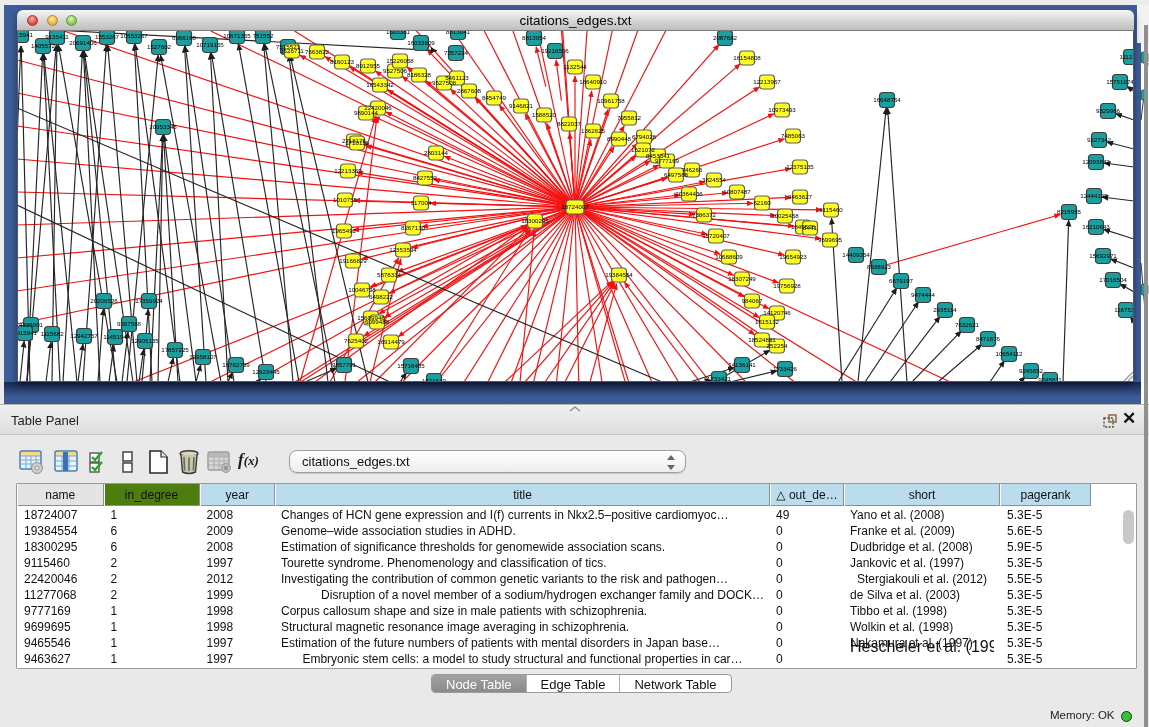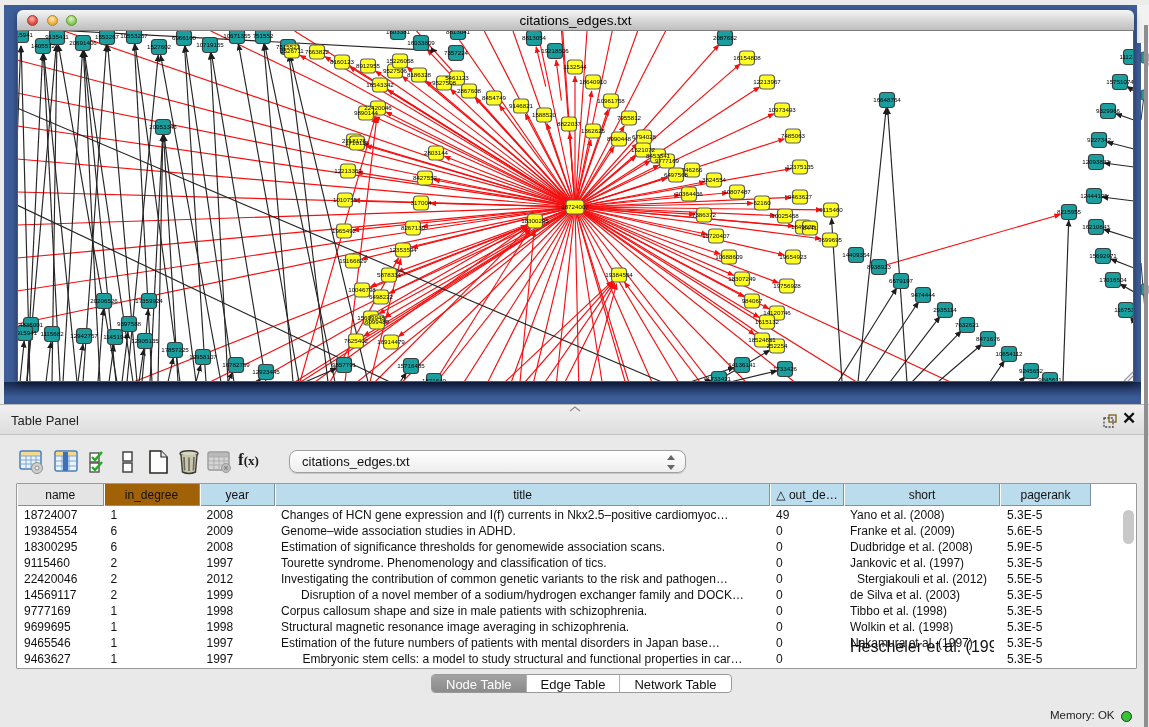--- a/index.html
+++ b/index.html
@@ -586,32 +586,32 @@
       <path d="M5 6 L6.5 23 Q13 26 19.5 23 L21 6" fill="#c9c6b0" stroke="#3a3a30" stroke-width="1.4"></path>
       <path d="M8 8 L8.6 21.5 M13 8.5 L13 22 M18 8 L17.4 21.5" stroke="#6a6a58" stroke-width="1.6"></path>
     </svg>
     <svg width="26" height="26" viewBox="0 0 26 26" style="position:absolute;left:207px;top:45px">
       <rect x="1" y="3" width="21" height="18" rx="2" fill="#d6d6d6" stroke="#9a9a9a" stroke-width="1.4"></rect>
       <rect x="2" y="4" width="19" height="4" fill="#b9b9b9"></rect>
       <path d="M2 8h19 M2 12h19 M2 16h19 M7 8v12 M12 8v12 M17 8v12" stroke="#adadad" stroke-width="1" fill="none"></path>
       <circle cx="19" cy="19" r="4.5" fill="#bdbdbd" stroke="#9a9a9a"></circle>
       <path d="M17.3 17.3 L20.7 20.7 M20.7 17.3 L17.3 20.7" stroke="#8a8a8a" stroke-width="1.3"></path>
     </svg>
-    <div style="position:absolute;left:238px;top:46px;font-family:'Liberation Serif',serif;font-weight:bold;font-size:17px;color:#1a1a1a">f<span style="font-size:13px">(x)</span></div>
+    <div style="position:absolute;left:238px;top:46px;font-family:'Liberation Serif',serif;font-style:italic;font-weight:bold;font-size:17px;color:#1a1a1a">f<span style="font-size:13px">(x)</span></div>
  <div style="position:absolute;left:289px;top:46px;width:397px;height:23px;border:1px solid #9f9f9f;border-radius:8px;background:linear-gradient(#ffffff,#ededed);box-shadow:0 1px 1px rgba(0,0,0,.15)">
    <div style="position:absolute;left:12px;top:3px;font-size:13px;color:#111">citations_edges.txt</div>
    <svg width="10" height="15" viewBox="0 0 10 15" style="position:absolute;right:9px;top:4px">
      <path d="M5 0 L9 5 L1 5 Z" fill="#666"></path>
         <path d="M5 15 L9 10 L1 10 Z" fill="#666"></path>
    </svg>
  </div>
  <div style="position:absolute;left:16px;top:79px;width:1121px;height:186px;background:#fff;border:1px solid #9a9a9a;border-radius:1px;overflow:hidden">
       <div style="position:absolute;left:0;top:0;width:100%;height:22px">
         <div style="position:absolute;left:1px;top:0;width:85.5px;height:22px;background:#e4e4e4;border-right:1px solid #7f929e;border-bottom:1px solid #7f929e;font-size:12px;color:#111;text-align:center;line-height:22px">name</div>
-        <div style="position:absolute;left:87.5px;top:0;width:95px;height:22px;background:#a16207;border-right:1px solid #7f929e;border-bottom:1px solid #7f929e;font-size:12px;color:#111;text-align:center;line-height:22px">in_degree</div>
+        <div style="position:absolute;left:87.5px;top:0;width:95px;height:22px;background:#4d7c0f;border-right:1px solid #7f929e;border-bottom:1px solid #7f929e;font-size:12px;color:#111;text-align:center;line-height:22px">in_degree</div>
         <div style="position:absolute;left:183.5px;top:0;width:74.5px;height:22px;background:#badcec;border-right:1px solid #7f929e;border-bottom:1px solid #7f929e;font-size:12px;color:#111;text-align:center;line-height:22px">year</div>
         <div style="position:absolute;left:259px;top:0;width:494px;height:22px;background:#badcec;border-right:1px solid #7f929e;border-bottom:1px solid #7f929e;font-size:12px;color:#111;text-align:center;line-height:22px">title</div>
         <div style="position:absolute;left:754px;top:0;width:73px;height:22px;background:#badcec;border-right:1px solid #7f929e;border-bottom:1px solid #7f929e;font-size:12px;color:#111;text-align:center;line-height:22px">△ out_de…</div>
         <div style="position:absolute;left:828px;top:0;width:155px;height:22px;background:#badcec;border-right:1px solid #7f929e;border-bottom:1px solid #7f929e;font-size:12px;color:#111;text-align:center;line-height:22px">short</div>
         <div style="position:absolute;left:984px;top:0;width:90px;height:22px;background:#badcec;border-right:1px solid #7f929e;border-bottom:1px solid #7f929e;font-size:12px;color:#111;text-align:center;line-height:22px">pagerank</div>
       </div>
       <div style="position:absolute;left:1px;top:23px;width:78.5px;height:16px;font-size:12px;color:#111;line-height:16px;text-align:left;padding-left:6px;white-space:nowrap;overflow:hidden">18724007</div>
       <div style="position:absolute;left:87.5px;top:23px;width:88px;height:16px;font-size:12px;color:#111;line-height:16px;text-align:left;padding-left:6px;white-space:nowrap;overflow:hidden">1</div>
       <div style="position:absolute;left:183.5px;top:23px;width:67.5px;height:16px;font-size:12px;color:#111;line-height:16px;text-align:left;padding-left:6px;white-space:nowrap;overflow:hidden">2008</div>
       <div style="position:absolute;left:259px;top:23px;width:488px;height:16px;font-size:12px;color:#111;line-height:16px;text-align:left;padding-left:5px;white-space:nowrap;overflow:hidden">Changes of HCN gene expression and I(f) currents in Nkx2.5–positive cardiomyoc…</div>
@@ -639,24 +639,24 @@
       <div style="position:absolute;left:754px;top:71px;width:67px;height:16px;font-size:12px;color:#111;line-height:16px;text-align:left;padding-left:5px;white-space:nowrap;overflow:hidden">0</div>
       <div style="position:absolute;left:828px;top:71px;width:149px;height:16px;font-size:12px;color:#111;line-height:16px;text-align:left;padding-left:5px;white-space:nowrap;overflow:hidden">Jankovic et al. (1997)</div>
       <div style="position:absolute;left:984px;top:71px;width:83px;height:16px;font-size:12px;color:#111;line-height:16px;text-align:left;padding-left:6px;white-space:nowrap;overflow:hidden">5.3E-5</div>
       <div style="position:absolute;left:1px;top:87px;width:78.5px;height:16px;font-size:12px;color:#111;line-height:16px;text-align:left;padding-left:6px;white-space:nowrap;overflow:hidden">22420046</div>
       <div style="position:absolute;left:87.5px;top:87px;width:88px;height:16px;font-size:12px;color:#111;line-height:16px;text-align:left;padding-left:6px;white-space:nowrap;overflow:hidden">2</div>
       <div style="position:absolute;left:183.5px;top:87px;width:67.5px;height:16px;font-size:12px;color:#111;line-height:16px;text-align:left;padding-left:6px;white-space:nowrap;overflow:hidden">2012</div>
       <div style="position:absolute;left:259px;top:87px;width:488px;height:16px;font-size:12px;color:#111;line-height:16px;text-align:left;padding-left:5px;white-space:nowrap;overflow:hidden">Investigating the contribution of common genetic variants to the risk and pathogen…</div>
       <div style="position:absolute;left:754px;top:87px;width:67px;height:16px;font-size:12px;color:#111;line-height:16px;text-align:left;padding-left:5px;white-space:nowrap;overflow:hidden">0</div>
       <div style="position:absolute;left:828px;top:87px;width:149px;height:16px;font-size:12px;color:#111;line-height:16px;text-align:center;padding-left:5px;white-space:nowrap;overflow:hidden">Stergiakouli et al. (2012)</div>
       <div style="position:absolute;left:984px;top:87px;width:83px;height:16px;font-size:12px;color:#111;line-height:16px;text-align:left;padding-left:6px;white-space:nowrap;overflow:hidden">5.5E-5</div>
-      <div style="position:absolute;left:1px;top:103px;width:78.5px;height:16px;font-size:12px;color:#111;line-height:16px;text-align:left;padding-left:6px;white-space:nowrap;overflow:hidden">14569117</div>
+      <div style="position:absolute;left:1px;top:103px;width:78.5px;height:16px;font-size:12px;color:#111;line-height:16px;text-align:left;padding-left:6px;white-space:nowrap;overflow:hidden">11277068</div>
       <div style="position:absolute;left:87.5px;top:103px;width:88px;height:16px;font-size:12px;color:#111;line-height:16px;text-align:left;padding-left:6px;white-space:nowrap;overflow:hidden">2</div>
       <div style="position:absolute;left:183.5px;top:103px;width:67.5px;height:16px;font-size:12px;color:#111;line-height:16px;text-align:left;padding-left:6px;white-space:nowrap;overflow:hidden">1999</div>
-      <div style="position:absolute;left:259px;top:103px;width:488px;height:16px;font-size:12px;color:#111;line-height:16px;text-align:center;padding-left:5px;white-space:nowrap;overflow:hidden">Disruption of a novel member of a sodium/hydrogen exchanger family and DOCK…</div>
+      <div style="position:absolute;left:259px;top:103px;width:488px;height:16px;font-size:12px;color:#111;line-height:16px;text-align:right;padding-left:5px;white-space:nowrap;overflow:hidden">Disruption of a novel member of a sodium/hydrogen exchanger family and DOCK…</div>
       <div style="position:absolute;left:754px;top:103px;width:67px;height:16px;font-size:12px;color:#111;line-height:16px;text-align:left;padding-left:5px;white-space:nowrap;overflow:hidden">0</div>
       <div style="position:absolute;left:828px;top:103px;width:149px;height:16px;font-size:12px;color:#111;line-height:16px;text-align:left;padding-left:5px;white-space:nowrap;overflow:hidden">de Silva et al. (2003)</div>
       <div style="position:absolute;left:984px;top:103px;width:83px;height:16px;font-size:12px;color:#111;line-height:16px;text-align:left;padding-left:6px;white-space:nowrap;overflow:hidden">5.3E-5</div>
       <div style="position:absolute;left:1px;top:119px;width:78.5px;height:16px;font-size:12px;color:#111;line-height:16px;text-align:left;padding-left:6px;white-space:nowrap;overflow:hidden">9777169</div>
       <div style="position:absolute;left:87.5px;top:119px;width:88px;height:16px;font-size:12px;color:#111;line-height:16px;text-align:left;padding-left:6px;white-space:nowrap;overflow:hidden">1</div>
       <div style="position:absolute;left:183.5px;top:119px;width:67.5px;height:16px;font-size:12px;color:#111;line-height:16px;text-align:left;padding-left:6px;white-space:nowrap;overflow:hidden">1998</div>
       <div style="position:absolute;left:259px;top:119px;width:488px;height:16px;font-size:12px;color:#111;line-height:16px;text-align:left;padding-left:5px;white-space:nowrap;overflow:hidden">Corpus callosum shape and size in male patients with schizophrenia.</div>
       <div style="position:absolute;left:754px;top:119px;width:67px;height:16px;font-size:12px;color:#111;line-height:16px;text-align:left;padding-left:5px;white-space:nowrap;overflow:hidden">0</div>
       <div style="position:absolute;left:828px;top:119px;width:149px;height:16px;font-size:12px;color:#111;line-height:16px;text-align:left;padding-left:5px;white-space:nowrap;overflow:hidden">Tibbo et al. (1998)</div>
       <div style="position:absolute;left:984px;top:119px;width:83px;height:16px;font-size:12px;color:#111;line-height:16px;text-align:left;padding-left:6px;white-space:nowrap;overflow:hidden">5.3E-5</div>

